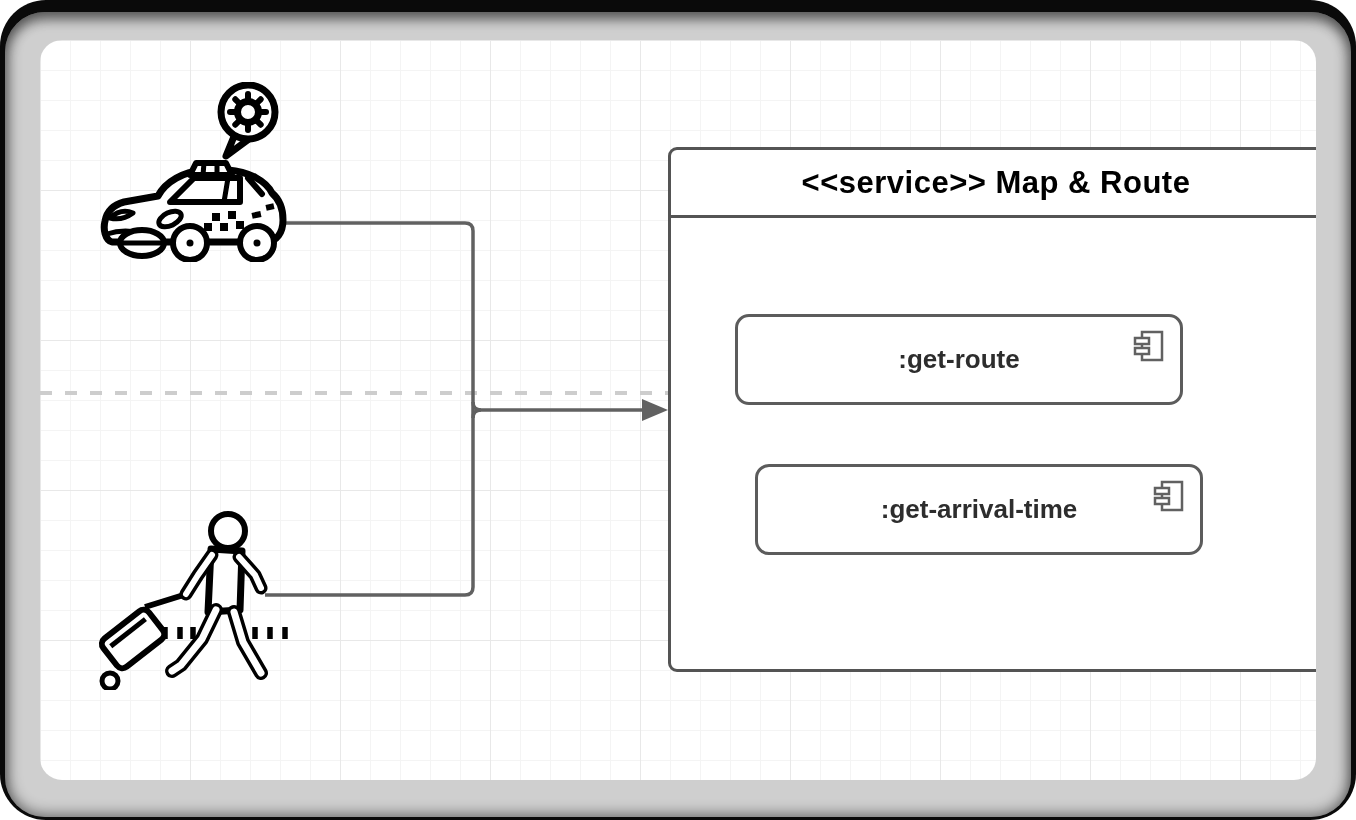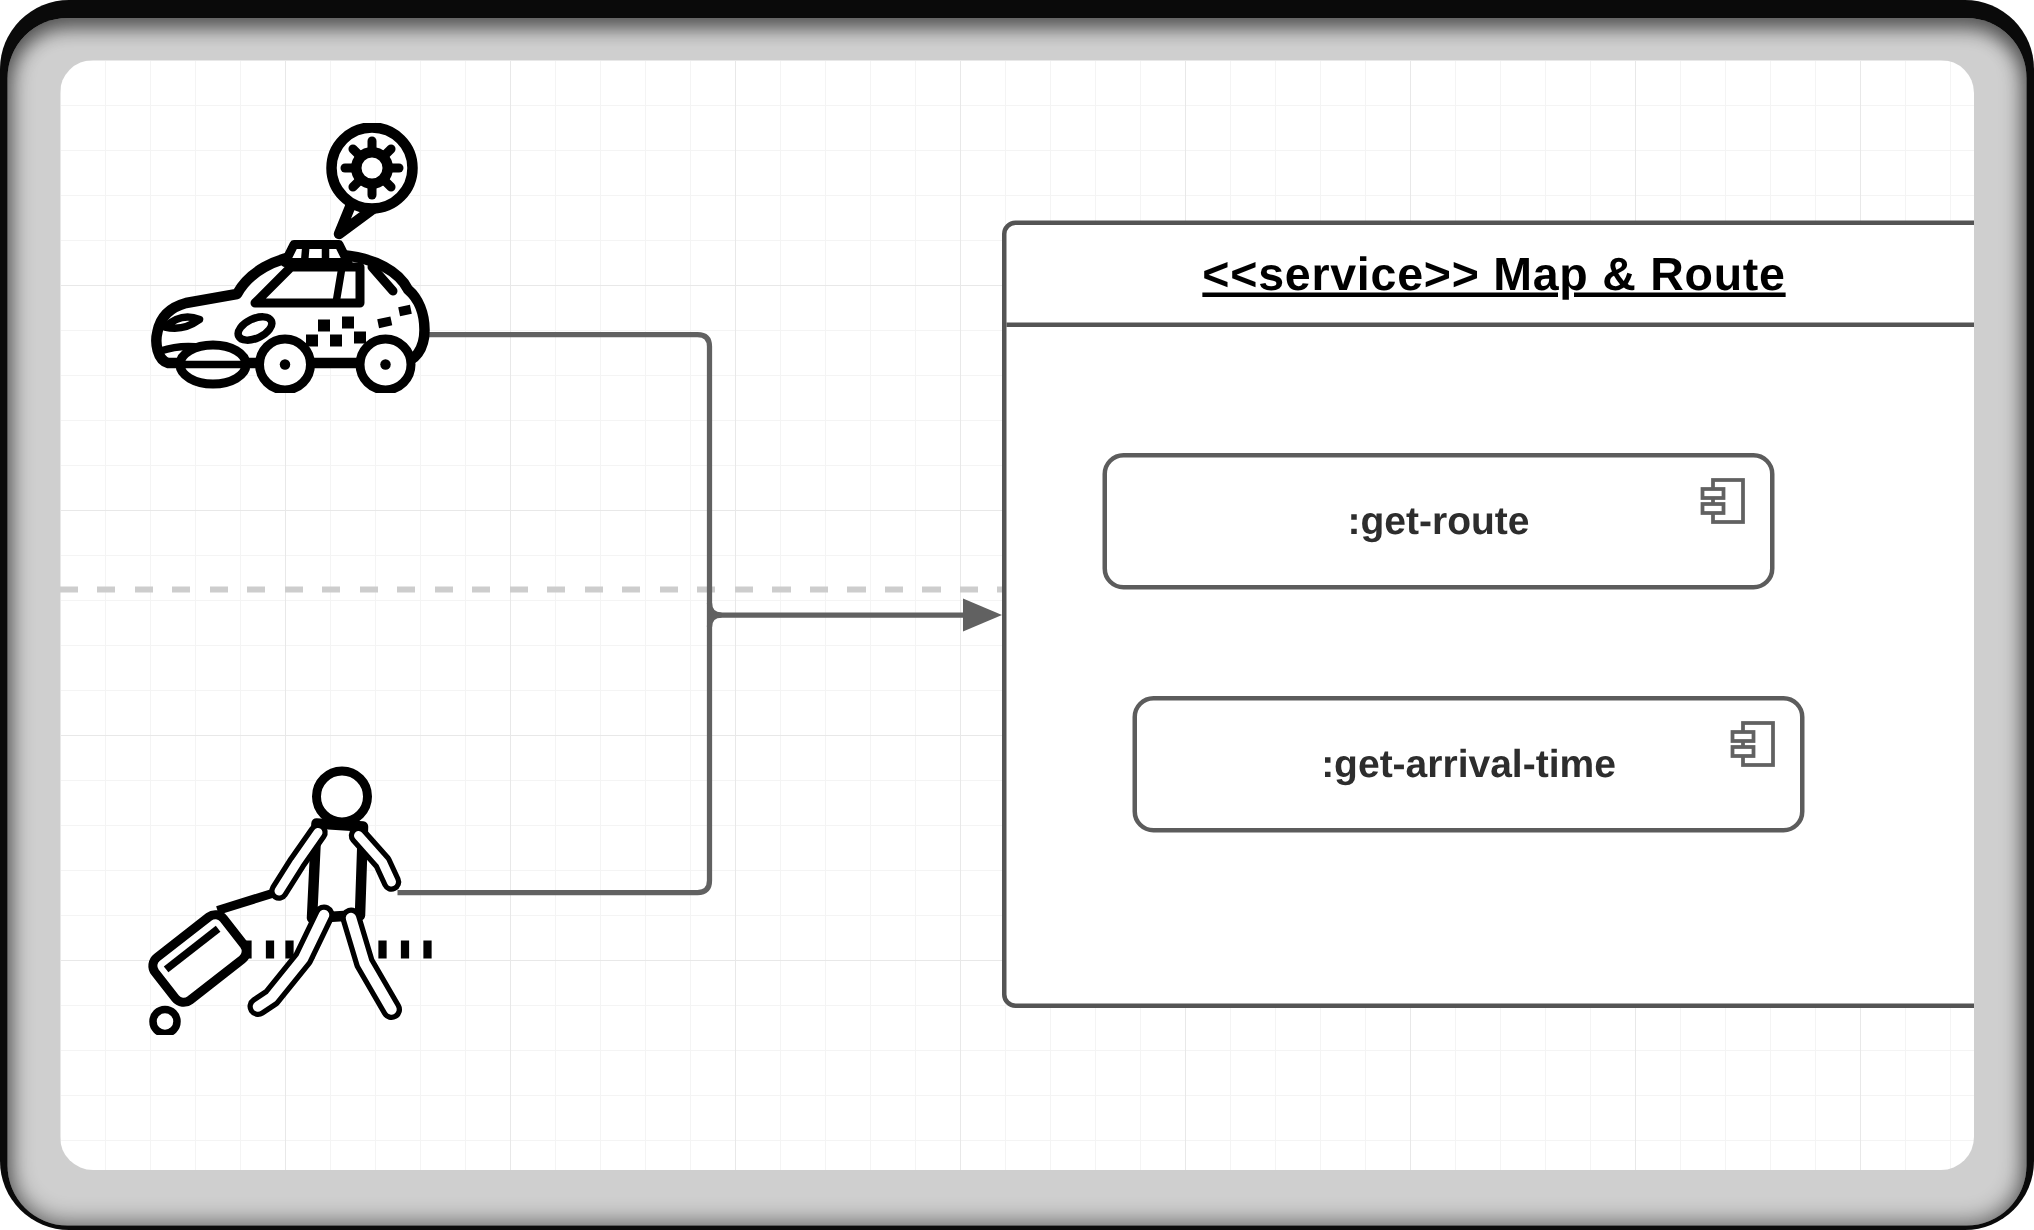--- a/index.html
+++ b/index.html
@@ -14,28 +14,28 @@
           background-image:
             linear-gradient(to right,#e8e8e8 1px,transparent 1px),
             linear-gradient(to bottom,#e8e8e8 1px,transparent 1px),
             linear-gradient(to right,#f4f4f4 1px,transparent 1px),
             linear-gradient(to bottom,#f4f4f4 1px,transparent 1px);
           background-size:150px 150px,150px 150px,30px 30px,30px 30px;}
   .dashed-sep{position:absolute;left:0;right:0;top:351px;height:4px;z-index:1;
           background:repeating-linear-gradient(90deg,#cdcdcd 0 12px,transparent 12px 25px);}
   .connector-layer{position:absolute;inset:0;z-index:2;}
   .service-box{position:absolute;left:628px;top:107px;width:656px;height:525px;z-index:3;
-          background:#ffffff;border:3px solid #545454;border-radius:9px;box-sizing:border-box;text-decoration:underline;}
+          background:#ffffff;border:3px solid #545454;border-radius:9px;box-sizing:border-box;}
   .service-header{height:65px;border-bottom:3px solid #545454;display:flex;align-items:center;
           justify-content:center;}
   .service-title{font-size:31px;font-weight:bold;color:#000000;letter-spacing:.5px;}
   .component-box{position:absolute;left:64px;width:448px;height:91px;background:#ffffff;
           border:3px solid #5c5c5c;border-radius:14px;box-sizing:border-box;
           display:flex;align-items:center;justify-content:center;}
-  .component-box.first{top:152px;}
+  .component-box.first{top:164px;}
   .component-box.second{top:314px;margin-left:20px;}
   .component-label{font-size:26px;font-weight:bold;color:#2d2d2d;}
   .component-glyph{position:absolute;right:14px;top:12px;}
   .actor{position:absolute;z-index:4;}
   .taxi-actor{left:60px;top:42px;}
   .traveler-actor{left:55px;top:465px;}
 </style>
 </head>
 <body>
 

